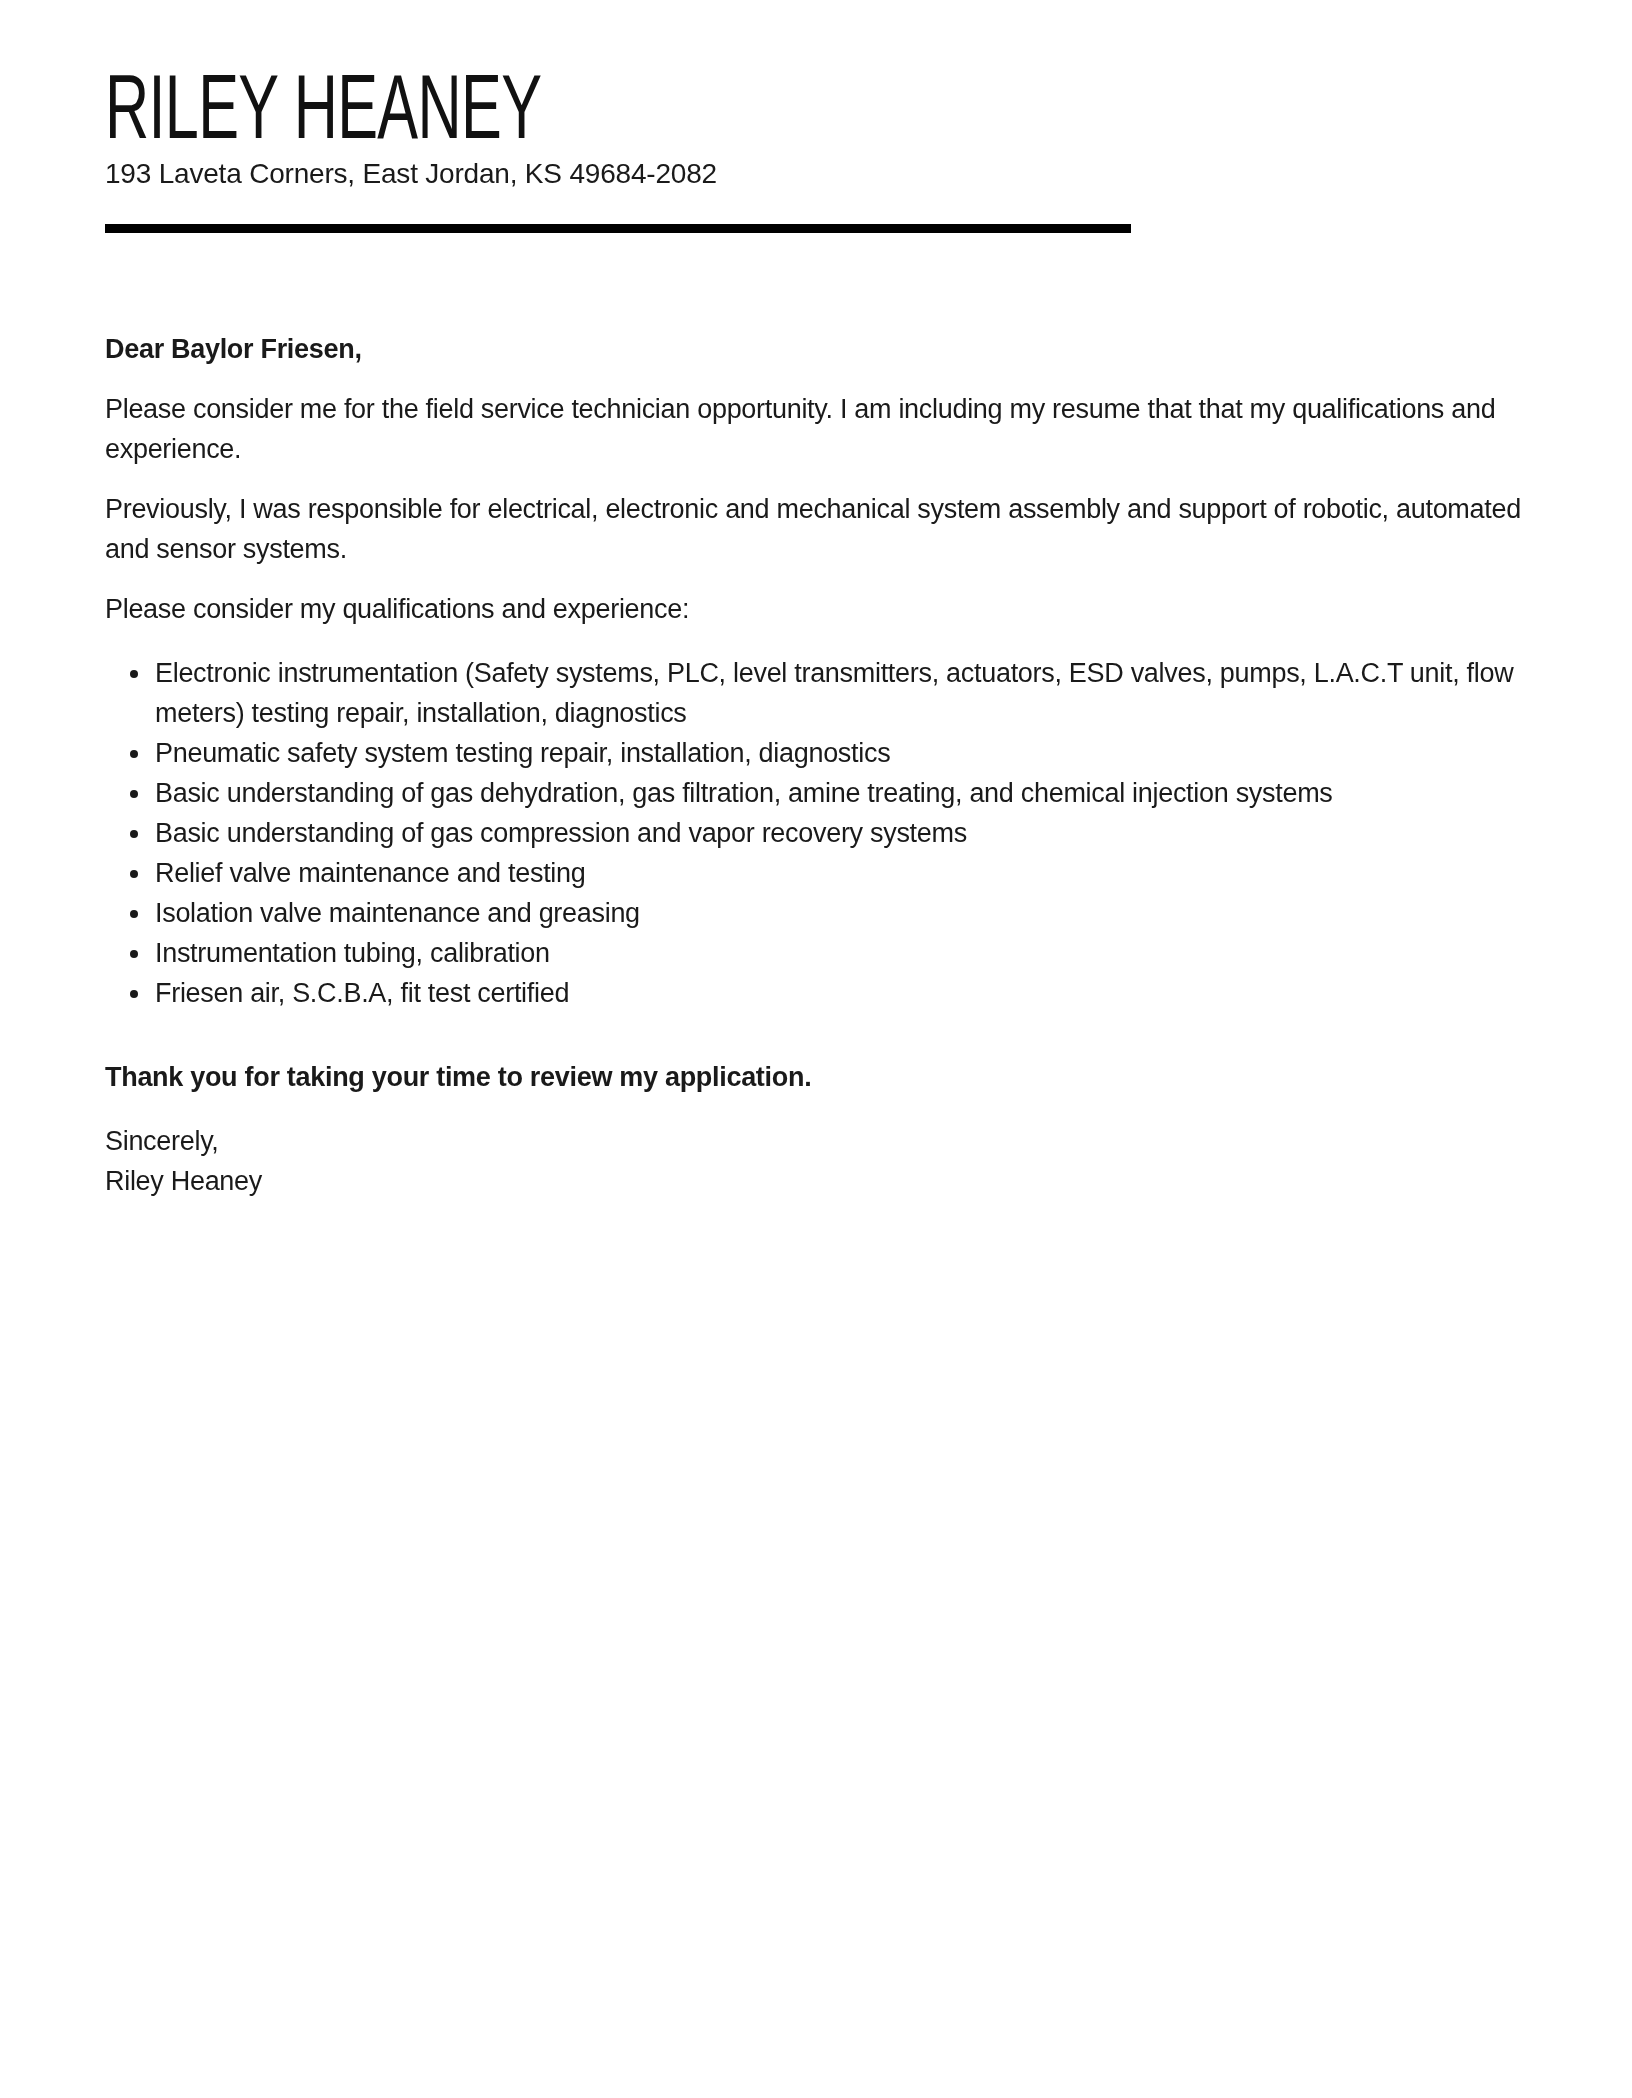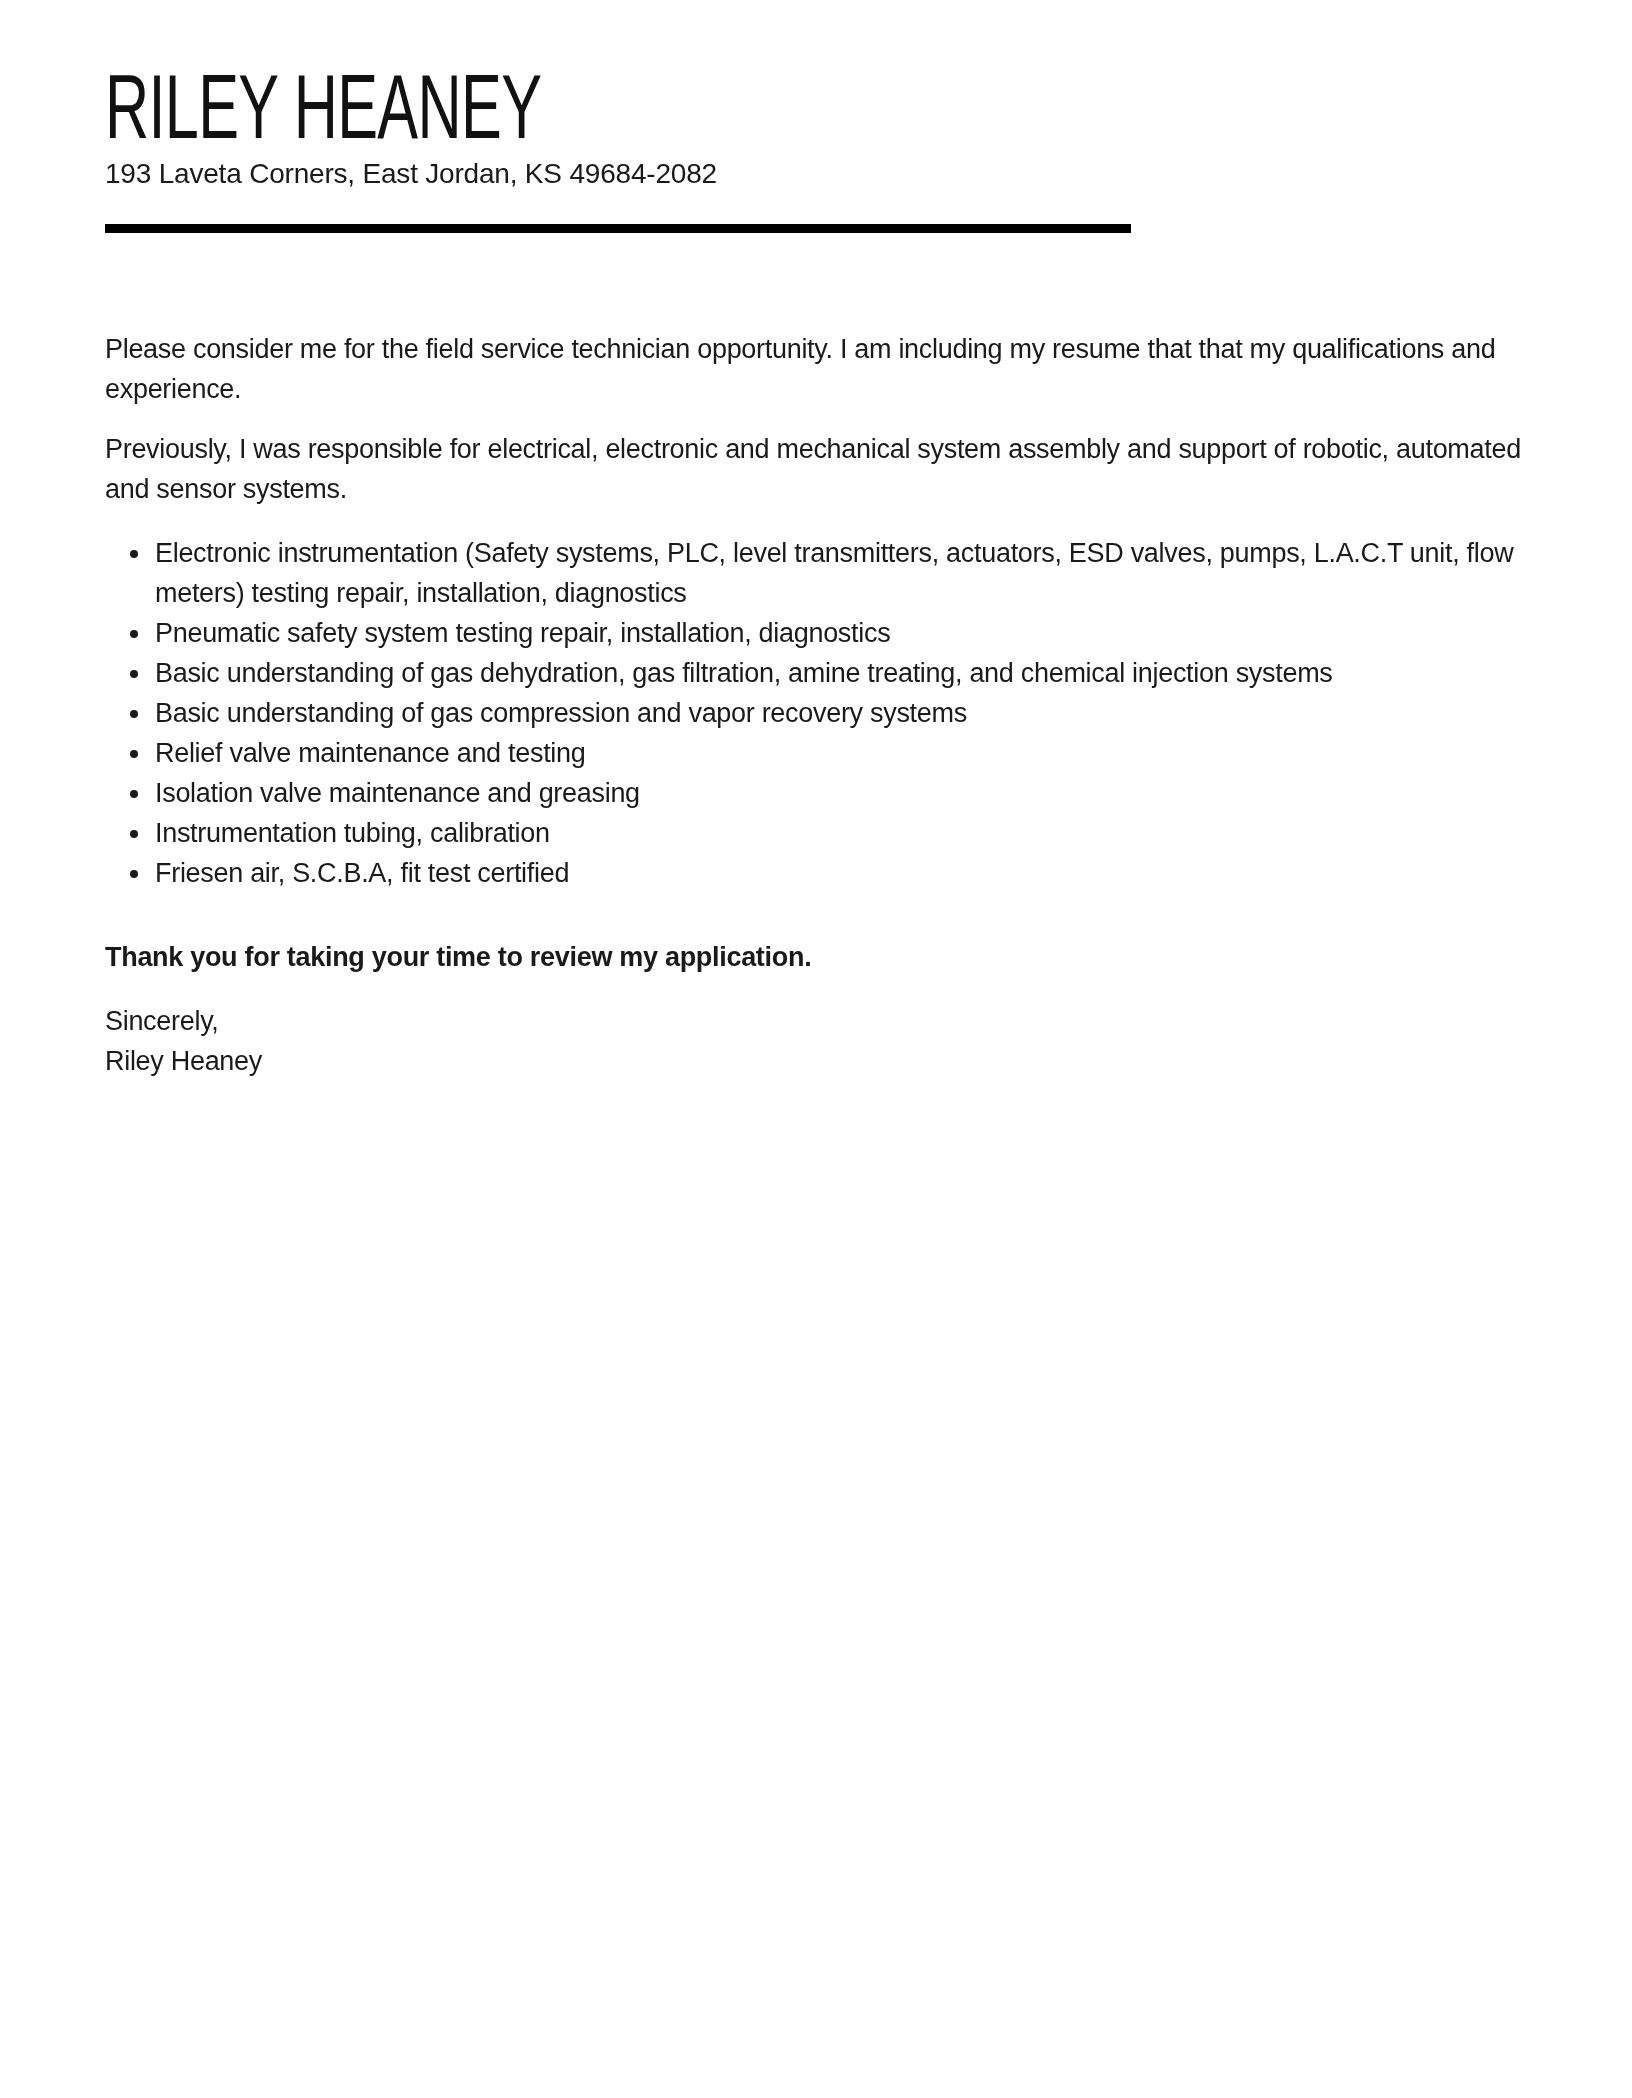--- a/index.html
+++ b/index.html
@@ -70,25 +70,27 @@
 <div class="page">
 
   <header>
     <h1 class="applicant-name">RILEY HEANEY</h1>
     <div class="applicant-address">193 Laveta Corners, East Jordan, KS 49684-2082</div>
     <div class="header-rule"></div>
   </header>
 
   <main class="letter-body">
 
+    <p class="greeting">Dear Baylor Friesen,</p>
 
     <p>Please consider me for the field service technician opportunity. I am including my resume that that my qualifications and experience.</p>
 
     <p>Previously, I was responsible for electrical, electronic and mechanical system assembly and support of robotic, automated and sensor systems.</p>
 
+    <p>Please consider my qualifications and experience:</p>
 
     <ul class="qualifications">
       <li>Electronic instrumentation (Safety systems, PLC, level transmitters, actuators, ESD valves, pumps, L.A.C.T unit, flow meters) testing repair, installation, diagnostics</li>
       <li>Pneumatic safety system testing repair, installation, diagnostics</li>
       <li>Basic understanding of gas dehydration, gas filtration, amine treating, and chemical injection systems</li>
       <li>Basic understanding of gas compression and vapor recovery systems</li>
       <li>Relief valve maintenance and testing</li>
       <li>Isolation valve maintenance and greasing</li>
       <li>Instrumentation tubing, calibration</li>
       <li>Friesen air, S.C.B.A, fit test certified</li>

